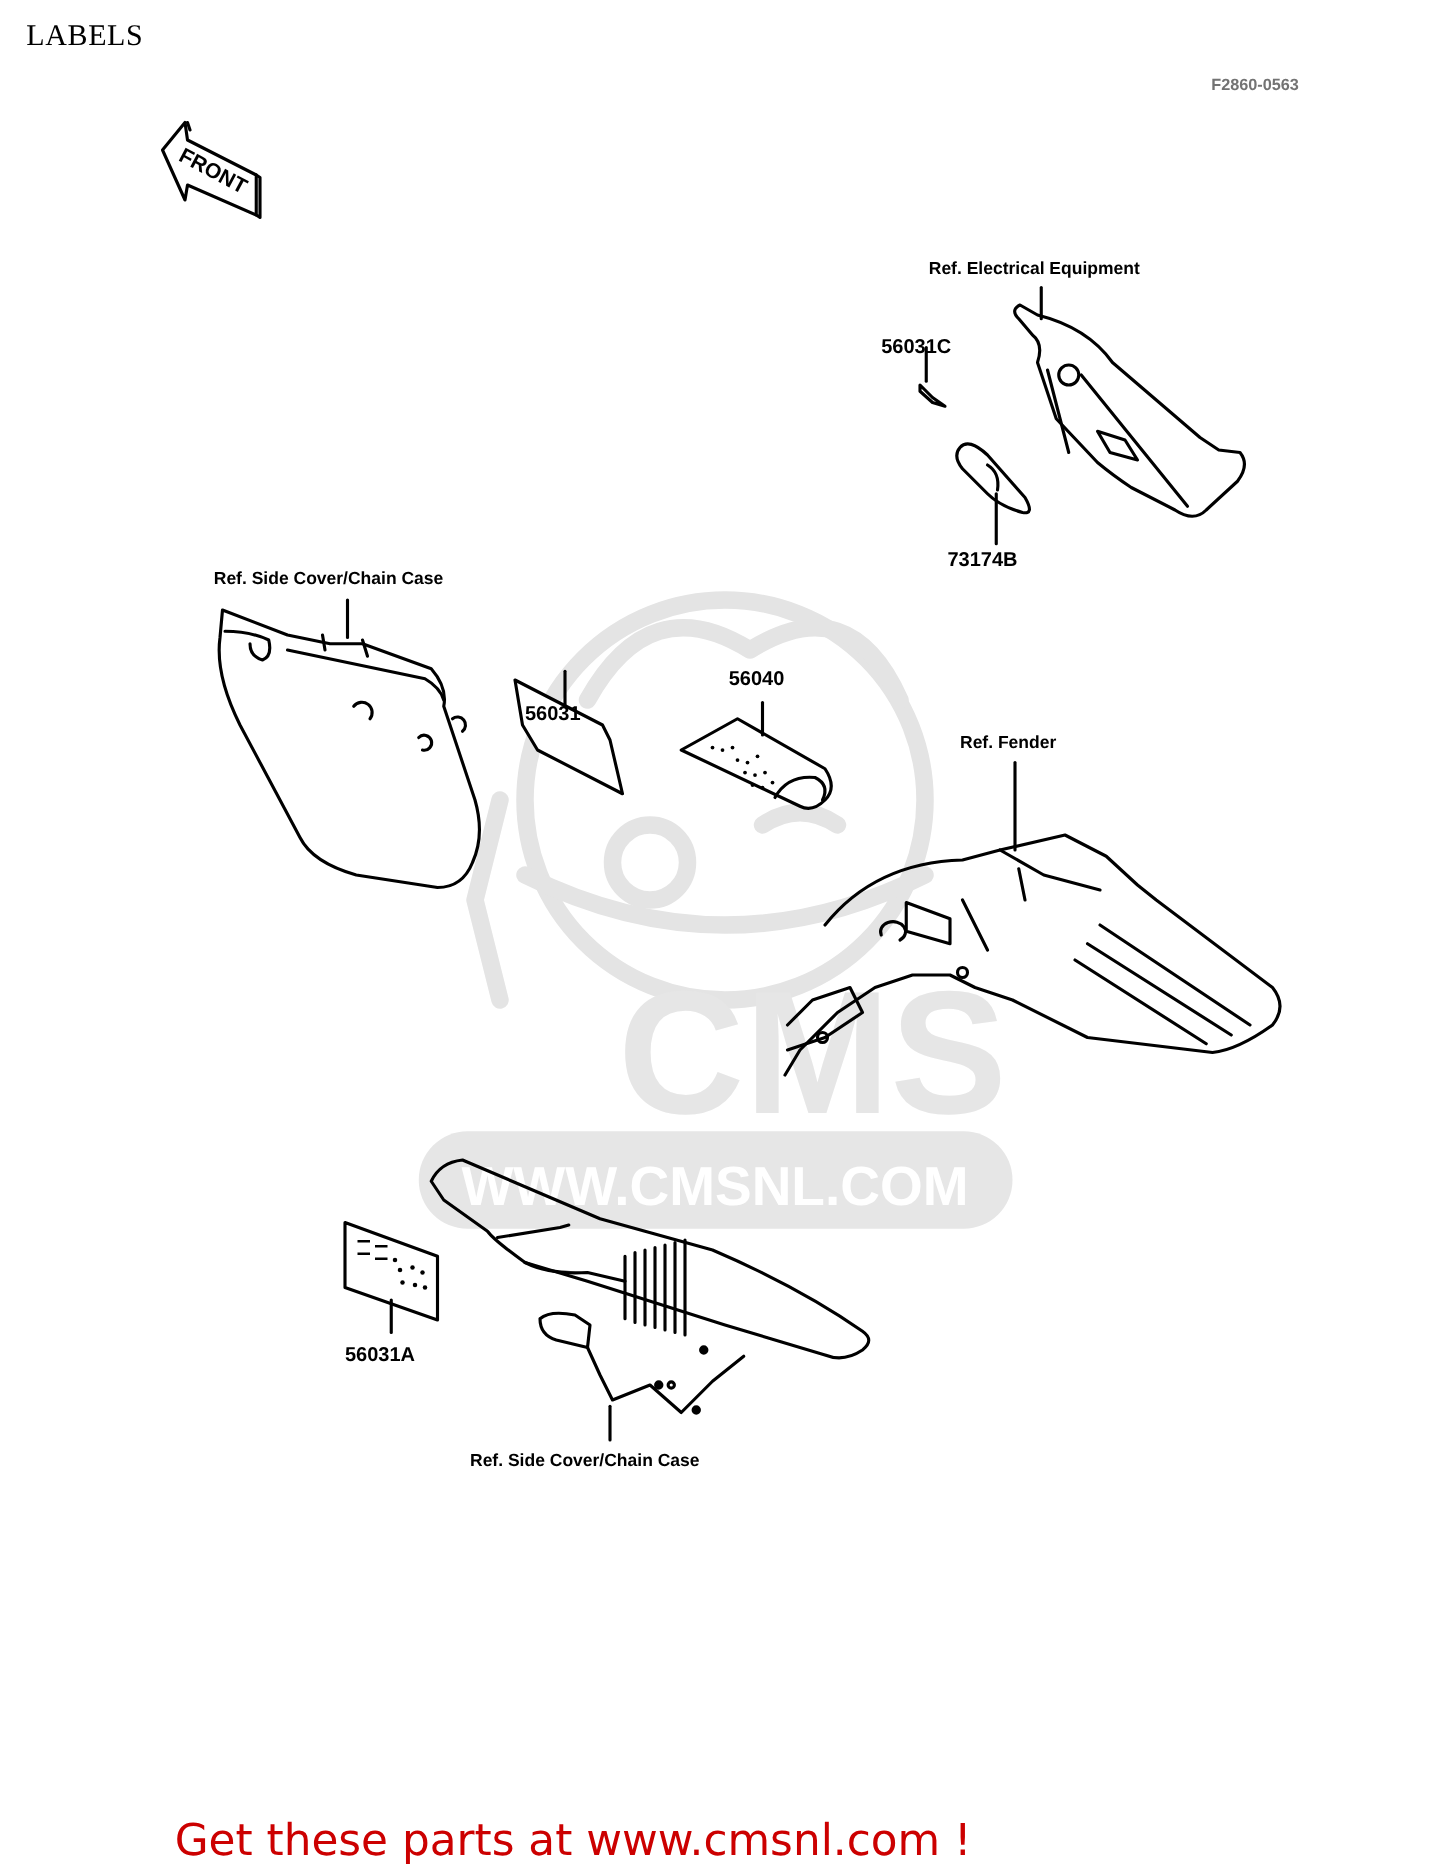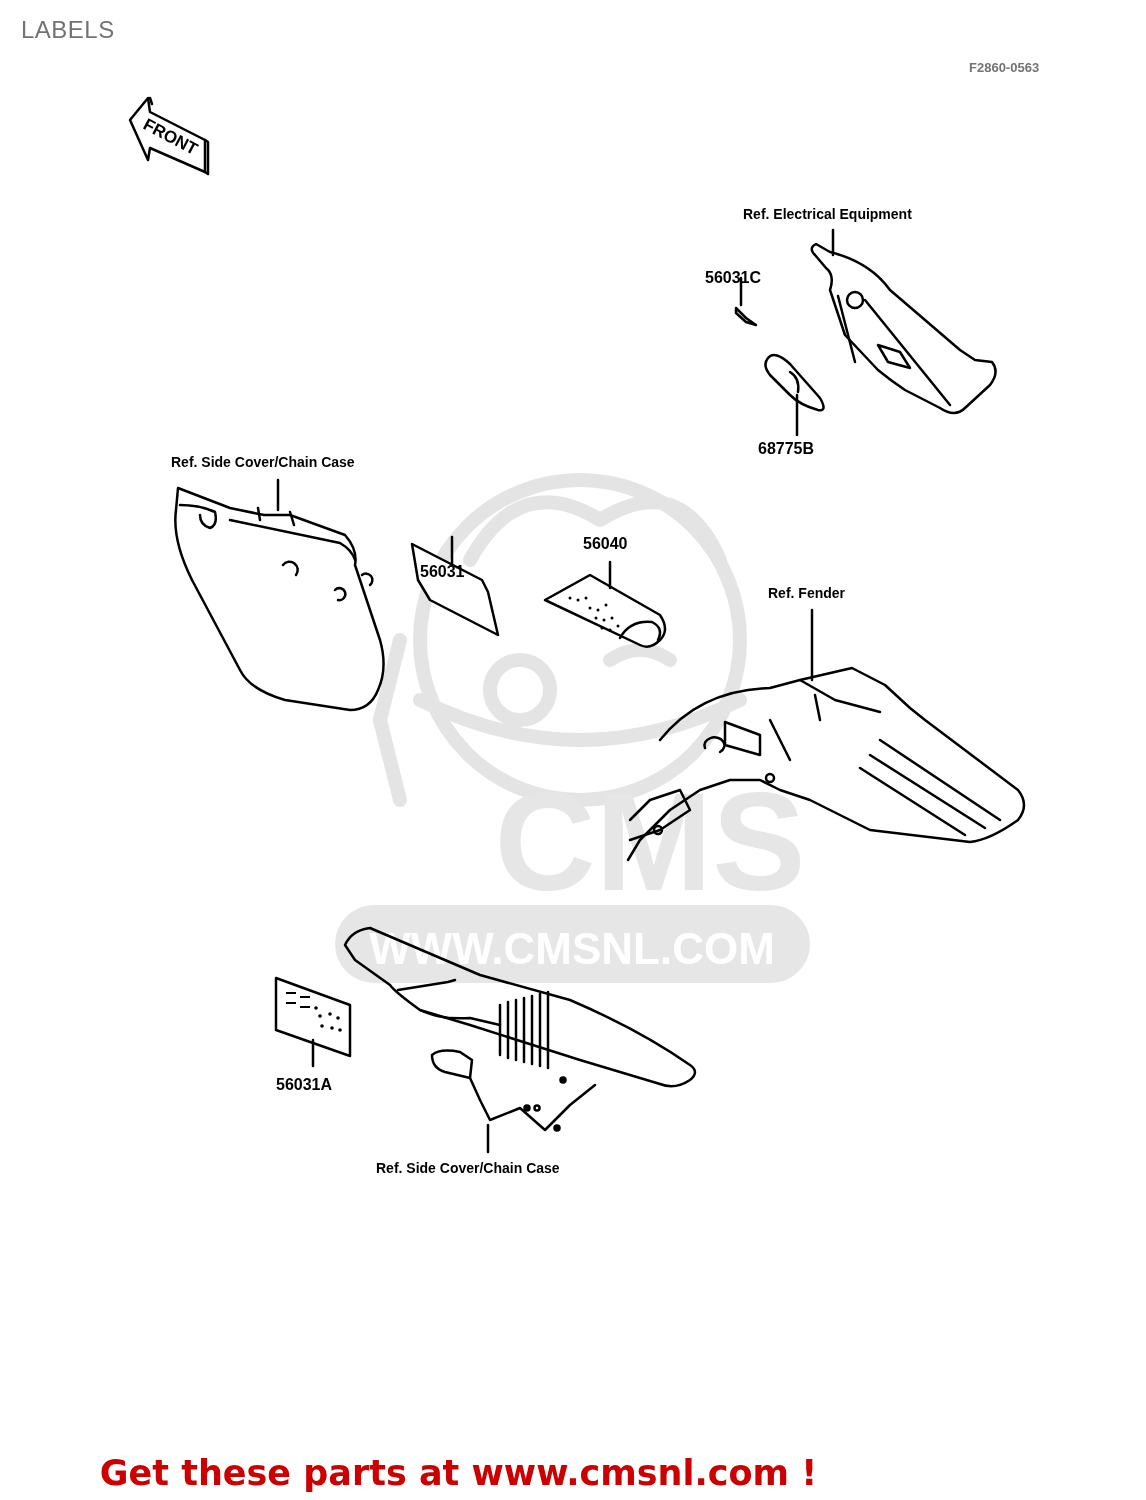--- a/index.html
+++ b/index.html
@@ -1,29 +1,29 @@
 <!DOCTYPE html>
 <html><head>
 <meta charset="utf-8">
 <style>
   html, body { margin: 0; padding: 0; background: #ffffff; }
   body { width: 1146px; height: 1500px; position: relative; overflow: hidden;
          font-family: "DejaVu Sans", sans-serif; }
   .page-title { position: absolute; left: 21px; top: 16px; font-size: 24px;
-                color: #737373; letter-spacing: 0.5px; font-family: Liberation Sans, sans-serif; }
+                color: #000000; letter-spacing: 0.5px; font-family: Liberation Serif, serif; }
   .diagram-code { position: absolute; left: 969px; top: 60px; font-size: 13px;
                   font-weight: bold; color: #737373; font-family: "Liberation Sans", sans-serif; }
   .label { position: absolute; font-family: "Liberation Sans", sans-serif; font-weight: bold;
            color: #000; white-space: nowrap; }
   .label.ref { font-size: 14px; text-align: right; }
   .label.part { font-size: 16px; }
   svg.drawing { position: absolute; left: 0; top: 0; }
   .watermark { position: absolute; left: 0; top: 0; }
   .footer { position: absolute; left: 0; width: 928px; top: 1453px; text-align: center;
-            font-size: 35px; color: #cc0000; font-family: "DejaVu Sans", sans-serif; font-weight: bold; }
+            font-size: 35px; color: #cc0000; font-family: "DejaVu Sans", sans-serif; }
   .footer span { margin-left: -11px; }
 </style>
 </head>
 <body>
 
 <div class="page-title">LABELS</div>
 <div class="diagram-code">F2860-0563</div>
 
 <svg class="watermark" width="1146" height="1500" viewBox="0 0 1146 1500">
   <g fill="none" stroke="#e4e4e4" stroke-width="14" stroke-linecap="round" stroke-linejoin="round">
@@ -143,21 +143,21 @@
           <circle cx="340" cy="1030" r="1.8"></circle>
         <circle cx="316" cy="1008" r="1.8"></circle>
       </g>
       <line x1="313" y1="1040" x2="313" y2="1066"></line>
     </g>
   </g>
 </svg>
 
 <div class="label ref" style="left:743px; top:206px;">Ref. Electrical Equipment</div>
 <div class="label part" style="left:705px; top:256px;margin-top:13px;">56031C</div>
-<div class="label part" style="left:758px; top:440px;">68775B</div>
+<div class="label part" style="left:758px; top:440px;">73174B</div>
 <div class="label ref" style="left:171px; top:454px;">Ref. Side Cover/Chain Case</div>
 <div class="label part" style="left:420px; top:515px;margin-top:48px;">56031</div>
 <div class="label part" style="left:583px; top:535px;">56040</div>
 <div class="label ref" style="left:768px; top:585px;">Ref. Fender</div>
 <div class="label part" style="left:276px; top:1076px;">56031A</div>
 <div class="label ref" style="left:376px; top:1160px;">Ref. Side Cover/Chain Case</div>
 
 <div class="footer">
   <span>Get these parts at www.cmsnl.com !</span>
 </div>

